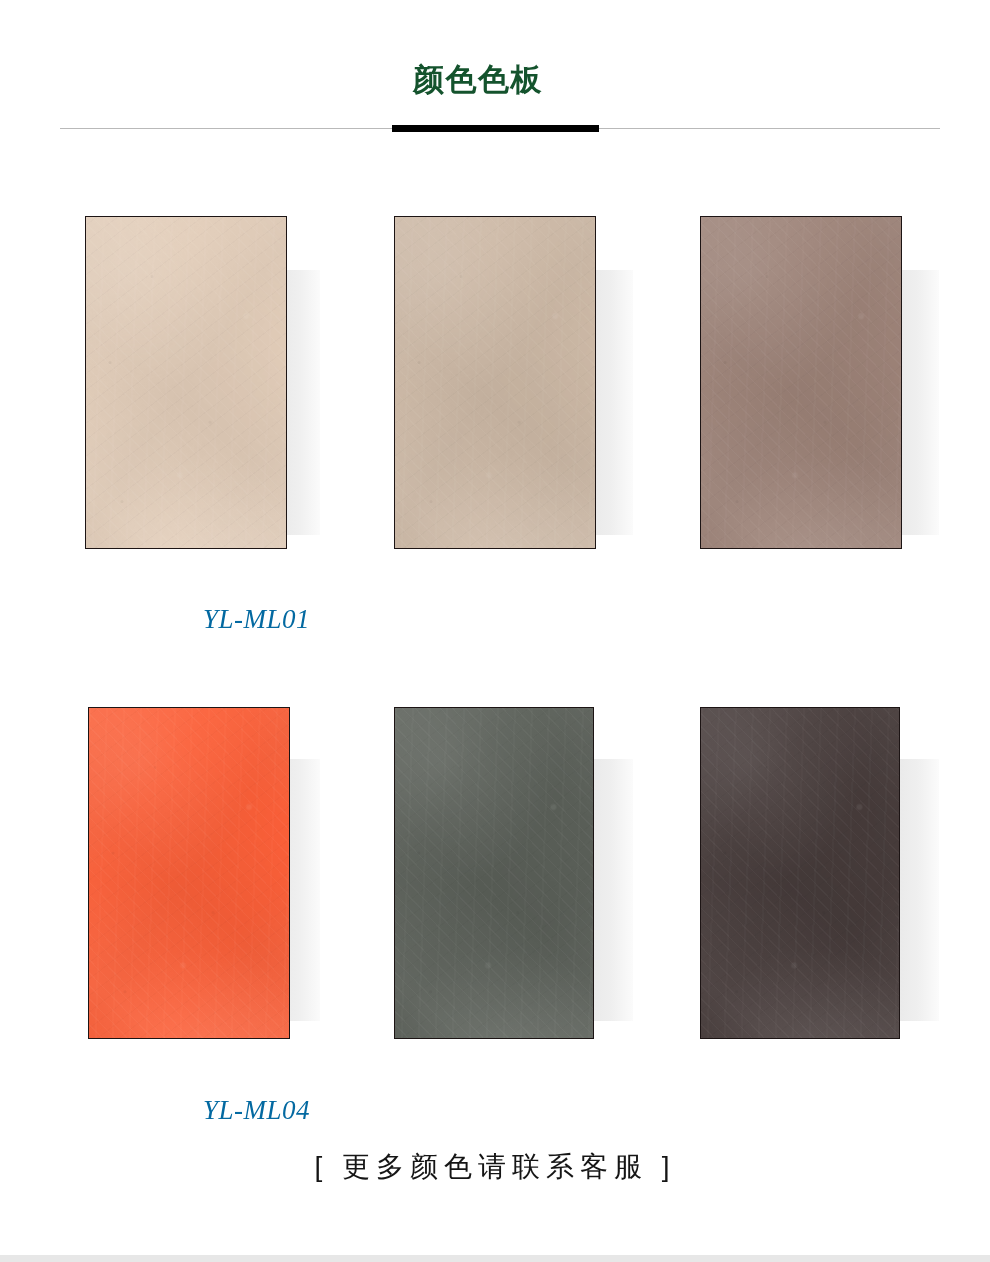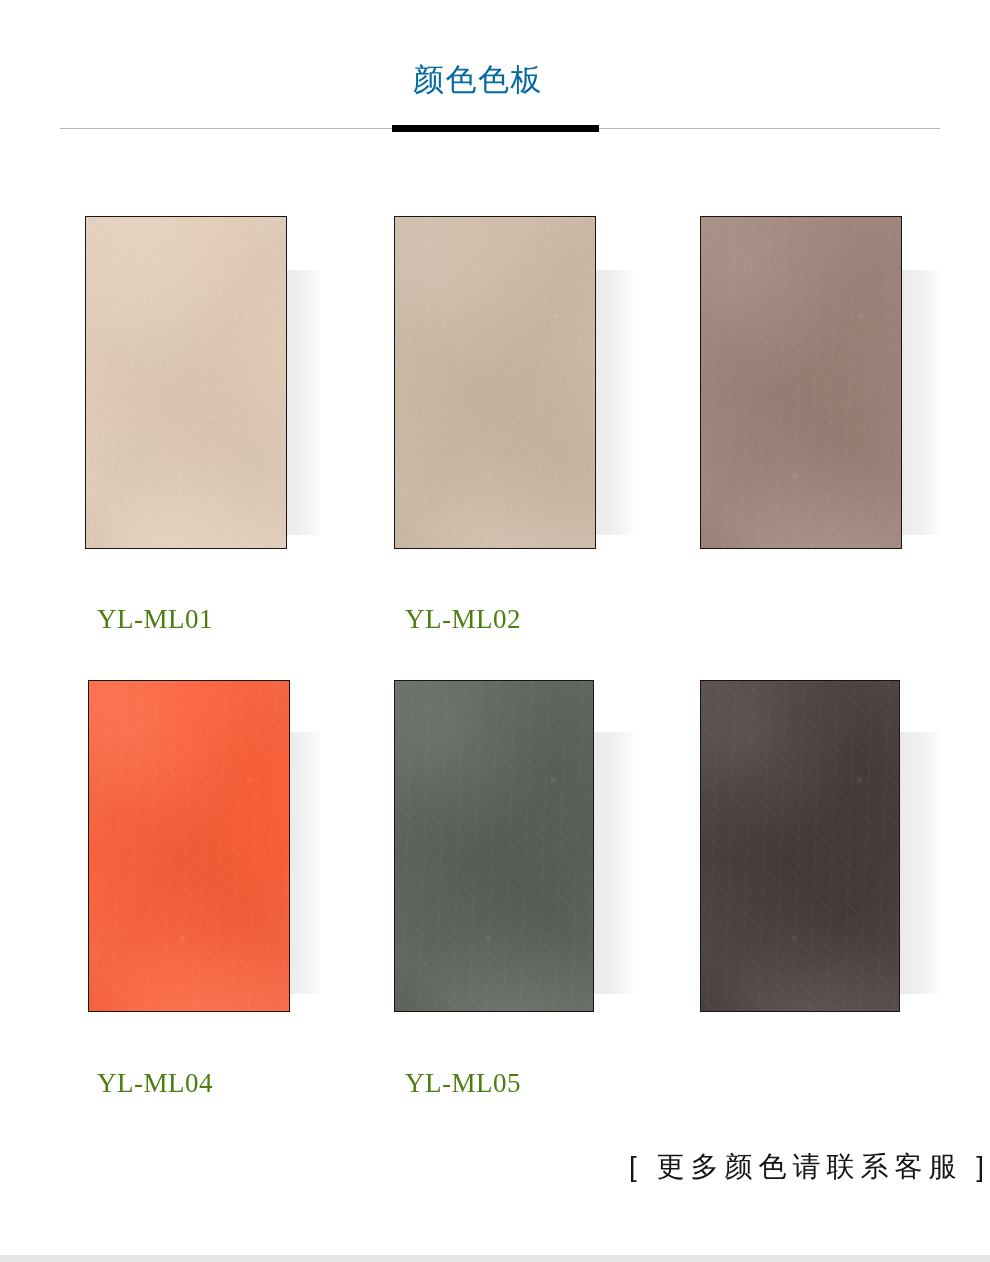--- a/index.html
+++ b/index.html
@@ -30,23 +30,23 @@
     height: 140px;
   }
   .header-title {
     position: absolute;
     left: 0;
     top: 62px;
     width: 956px;
     text-align: center;
     font-family: "Liberation Sans", "DejaVu Sans", sans-serif;
     font-size: 31px;
-    font-weight: 400;
+    font-weight: 700;
     letter-spacing: 1.5px;
-    color: #0369a1;
+    color: #14532d;
     line-height: 36px;
     white-space: nowrap;
   }
   .header-rule {
     position: absolute;
     left: 60px;
     top: 128px;
     width: 880px;
     height: 1px;
     background: #b9b9b9;
@@ -71,21 +71,21 @@
     position: absolute;
     width: 310px;
     height: 470px;
   }
   
   .col-0 { left: 0px; }
   .col-1 { left: 308px; }
   .col-2 { left: 614px; }
   
   .row-0 { top: 0px; }
-  .row-1 { top: 464px; padding-left: 26px; }
+  .row-1 { top: 491px; padding-left: 26px; }
 
   .swatch-shadow {
     position: absolute;
     left: 55px;
     top: 60px;
     width: 180px;
     height: 272px;
     background: linear-gradient(to right,
                 #e7e7e7 0%, #e7e7e7 72%, #efefef 88%, #fbfbfb 100%);
   }
@@ -158,38 +158,39 @@
       radial-gradient(circle at 18% 86%, rgba(0,0,0,.09) 0 1px, rgba(0,0,0,0) 2px),
       radial-gradient(circle at 80% 30%, rgba(255,255,255,.16) 0 2px, rgba(255,255,255,0) 4px),
       radial-gradient(circle at 47% 78%, rgba(255,255,255,.12) 0 2px, rgba(255,255,255,0) 4px);
   }
 
   .swatch-label {
     position: absolute;
     left: 0;
     top: 462px;
     width: 310px;
-    text-align: center;
+    text-align: right;
     font-family: "Liberation Serif", "DejaVu Serif", serif;
     font-size: 27px;
     letter-spacing: .5px;
-    color: #4d7c0f;
+    color: #0369a1;
     white-space: nowrap;
+    font-style: italic;
   }
   .col-0 .swatch-label { top: 464px; }
   .col-1 .swatch-label { top: 464px; }
   .col-2 .swatch-label { top: 464px; }
 
   
   .footer-note {
     position: absolute;
     left: 0;
     top: 1148px;
     width: 990px;
-    text-align: right;
+    text-align: center;
     font-family: "Liberation Sans", "DejaVu Sans", sans-serif;
     font-size: 28px;
     letter-spacing: 6px;
     color: #151515;
     white-space: nowrap;
   }
   .bottom-band {
     position: absolute;
     left: 0;
     top: 1255px;
@@ -225,21 +226,20 @@
 
     <div class="swatch-cell row-0 col-1">
       <div class="swatch-shadow"></div>
       <div class="swatch-tile" style="border-color: rgb(28, 20, 20);">
         <div class="swatch-fill" id="fill-1" style="background: rgb(205, 185, 166);">
           <div class="swatch-tex"></div>
           <div class="swatch-tex2"></div>
           <div class="swatch-tex3"></div>
         </div>
       </div>
-      <div class="swatch-label">YL-ML02</div>
     </div>
 
     <div class="swatch-cell row-0 col-2">
       <div class="swatch-shadow"></div>
       <div class="swatch-tile" style="border-color: rgb(28, 20, 20);">
         <div class="swatch-fill" id="fill-2" style="background: rgb(157, 131, 120);">
           <div class="swatch-tex"></div>
           <div class="swatch-tex2"></div>
           <div class="swatch-tex3"></div>
         </div>
@@ -260,21 +260,20 @@
 
     <div class="swatch-cell row-1 col-1">
       <div class="swatch-shadow"></div>
       <div class="swatch-tile" style="border-color: rgb(28, 20, 20);">
         <div class="swatch-fill" id="fill-4" style="background: rgb(91, 96, 89);">
           <div class="swatch-tex"></div>
           <div class="swatch-tex2"></div>
           <div class="swatch-tex3"></div>
         </div>
       </div>
-      <div class="swatch-label">YL-ML05</div>
     </div>
 
     <div class="swatch-cell row-1 col-2">
       <div class="swatch-shadow"></div>
       <div class="swatch-tile" style="border-color: rgb(28, 20, 20);">
         <div class="swatch-fill" id="fill-5" style="background: rgb(71, 60, 59);">
           <div class="swatch-tex"></div>
           <div class="swatch-tex2"></div>
           <div class="swatch-tex3"></div>
         </div>

